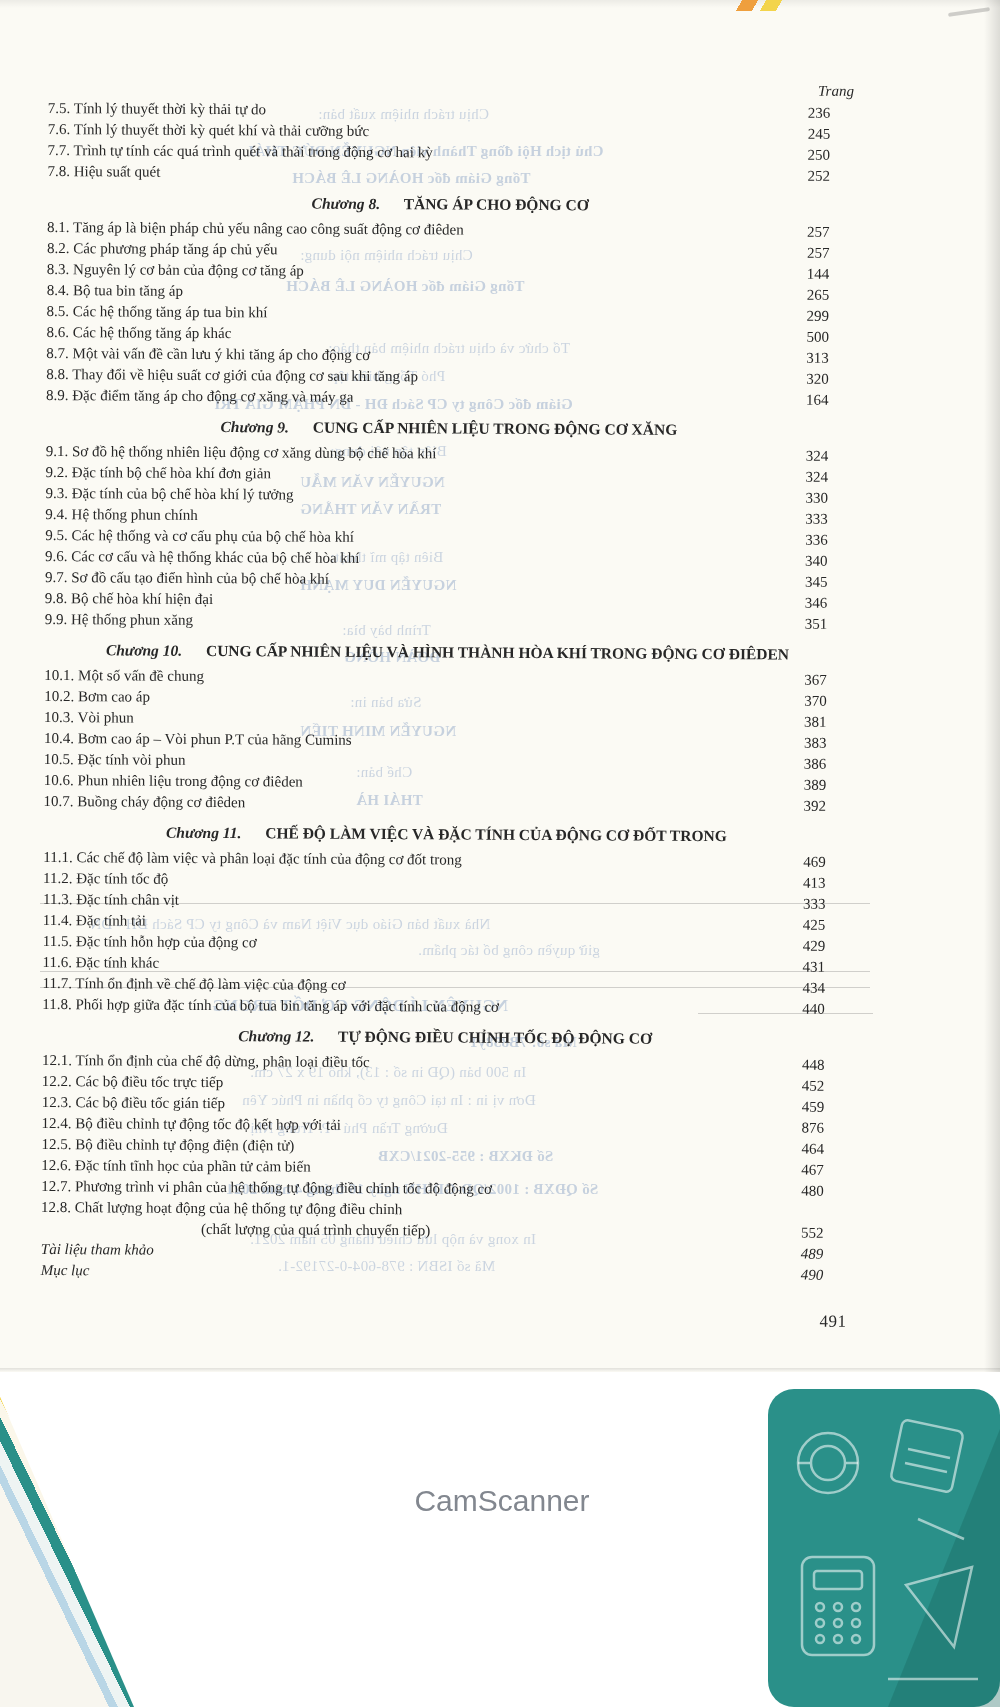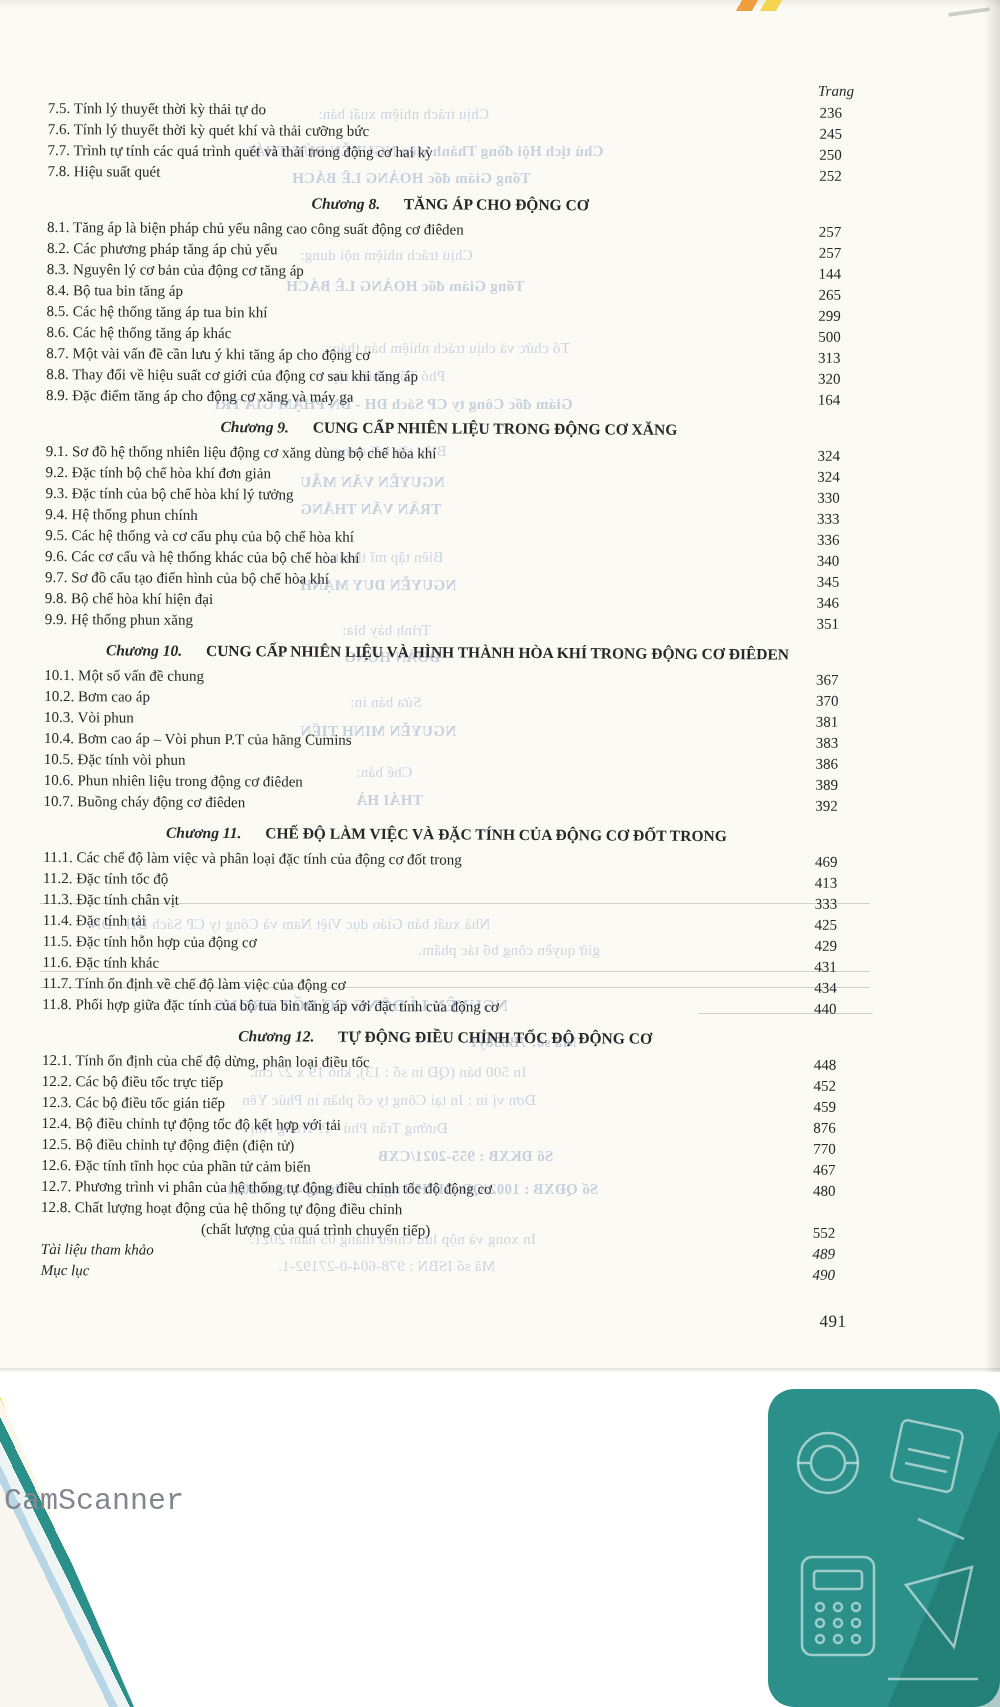--- a/index.html
+++ b/index.html
@@ -37,28 +37,28 @@
 
   
   .content{position:absolute;left:48px;top:78px;width:806px;color:var(--text);
     transform:rotate(.35deg);transform-origin:0 0;}
   .trang{text-align:right;font-style:italic;font-size:15px;margin-bottom:3px;}
   .chapter{text-align:center;font-weight:bold;font-size:15.5px;margin:11px 0 6px;}
   .ch-label{font-style:italic;margin-right:20px;}
   .toc-row{display:flex;align-items:baseline;font-size:15px;line-height:21px;}
   .toc-row .lead{flex:1 1 auto;padding-right:10px;}
   .toc-row .sublead{padding-left:160px;}
-  .toc-row .pg{flex:0 0 46px;text-align:center;}
+  .toc-row .pg{flex:0 0 46px;text-align:left;}
   .toc-row.italic{font-style:italic;}
   .pageno{text-align:right;font-size:17px;margin-top:26px;letter-spacing:.5px;}
 
   
   .footer{position:absolute;left:0;top:1372px;width:1000px;height:335px;background:#ffffff;}
-  .cs-text{position:absolute;left:4px;right:0;top:112px;
-    font-family:Liberation Mono, monospace;font-size:30px;color:var(--watermark_gray);}
+  .cs-text{position:absolute;left:4px;right:0;top:112px;text-align:center;
+    font-family:Liberation Sans, sans-serif;font-size:30px;color:var(--watermark_gray);}
   .stripes{position:absolute;left:0;bottom:0;width:134px;height:330px;
     clip-path:polygon(0 6%,100% 100%,0 100%);
     background:linear-gradient(244deg,
       rgba(255,255,255,0) 0 29%,
       var(--orange) 29% 38%,
       #fbf7ea 38% 41%,
       var(--yellow) 41% 49%,
       #fbf7ea 49% 52%,
       var(--teal) 52% 56%,
       #eef4f3 56% 60%,
@@ -280,21 +280,21 @@
         <div class="toc-row">
           <span class="lead">12.3. Các bộ điều tốc gián tiếp</span>
           <span class="pg">459</span>
         </div>
         <div class="toc-row">
           <span class="lead">12.4. Bộ điều chỉnh tự động tốc độ kết hợp với tải</span>
           <span class="pg">876</span>
         </div>
         <div class="toc-row">
           <span class="lead">12.5. Bộ điều chỉnh tự động điện (điện tử)</span>
-          <span class="pg">770</span>
+          <span class="pg">464</span>
         </div>
         <div class="toc-row">
           <span class="lead">12.6. Đặc tính tĩnh học của phần tử cảm biến</span>
           <span class="pg">467</span>
         </div>
         <div class="toc-row">
           <span class="lead">12.7. Phương trình vi phân của hệ thống tự động điều chỉnh tốc độ động cơ</span>
           <span class="pg">480</span>
         </div>
         <div class="toc-row">

